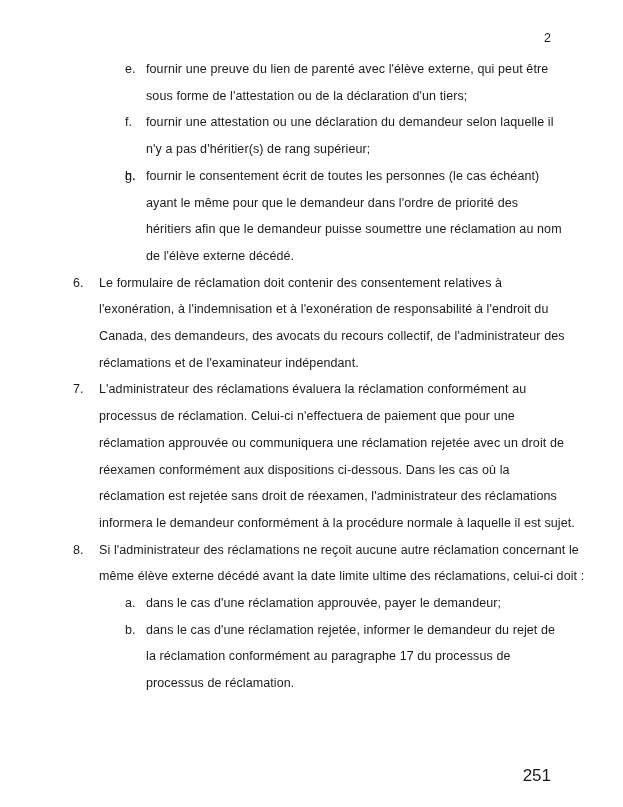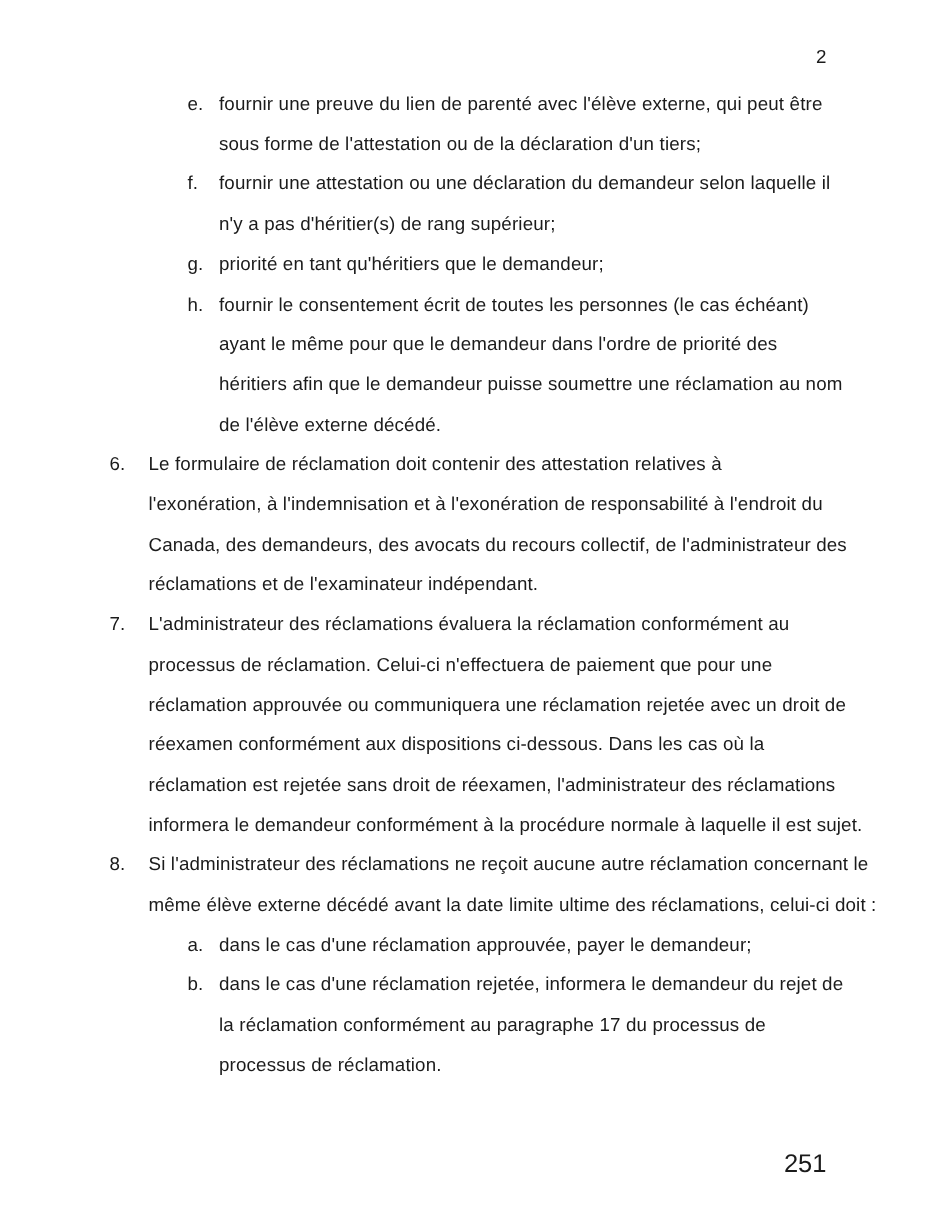--- a/index.html
+++ b/index.html
@@ -69,32 +69,31 @@
         <div class="line">fournir une preuve du lien de parenté avec l'élève externe, qui peut être</div>
         <div class="line">sous forme de l'attestation ou de la déclaration d'un tiers;</div>
       </div>
       <div class="item letter">
         <span class="marker">f.</span>
         <div class="line">fournir une attestation ou une déclaration du demandeur selon laquelle il</div>
         <div class="line">n'y a pas d'héritier(s) de rang supérieur;</div>
       </div>
       <div class="item letter">
         <span class="marker">g.</span>
-        <div class="line">priorité en tant qu'héritiers que le demandeur;</div>
       </div>
       <div class="item letter">
         <span class="marker">h.</span>
         <div class="line">fournir le consentement écrit de toutes les personnes (le cas échéant)</div>
         <div class="line">ayant le même pour que le demandeur dans l'ordre de priorité des</div>
         <div class="line">héritiers afin que le demandeur puisse soumettre une réclamation au nom</div>
         <div class="line">de l'élève externe décédé.</div>
       </div>
       <div class="item number">
         <span class="marker">6.</span>
-        <div class="line">Le formulaire de réclamation doit contenir des attestation relatives à</div>
+        <div class="line">Le formulaire de réclamation doit contenir des consentement relatives à</div>
         <div class="line">l'exonération, à l'indemnisation et à l'exonération de responsabilité à l'endroit du</div>
         <div class="line">Canada, des demandeurs, des avocats du recours collectif, de l'administrateur des</div>
         <div class="line">réclamations et de l'examinateur indépendant.</div>
       </div>
       <div class="item number">
         <span class="marker">7.</span>
         <div class="line">L'administrateur des réclamations évaluera la réclamation conformément au</div>
         <div class="line">processus de réclamation. Celui-ci n'effectuera de paiement que pour une</div>
         <div class="line">réclamation approuvée ou communiquera une réclamation rejetée avec un droit de</div>
         <div class="line">réexamen conformément aux dispositions ci-dessous. Dans les cas où la</div>
@@ -105,20 +104,20 @@
         <span class="marker">8.</span>
         <div class="line">Si l'administrateur des réclamations ne reçoit aucune autre réclamation concernant le</div>
         <div class="line">même élève externe décédé avant la date limite ultime des réclamations, celui-ci doit :</div>
       </div>
       <div class="item letter">
         <span class="marker">a.</span>
         <div class="line">dans le cas d'une réclamation approuvée, payer le demandeur;</div>
       </div>
       <div class="item letter">
         <span class="marker">b.</span>
-        <div class="line">dans le cas d'une réclamation rejetée, informera le demandeur du rejet de</div>
+        <div class="line">dans le cas d'une réclamation rejetée, informer le demandeur du rejet de</div>
         <div class="line">la réclamation conformément au paragraphe 17 du processus de</div>
         <div class="line">processus de réclamation.</div>
       </div>
     </div>
 
   <div class="page-number-bottom">251</div>
 </div>
 
 </body></html>

